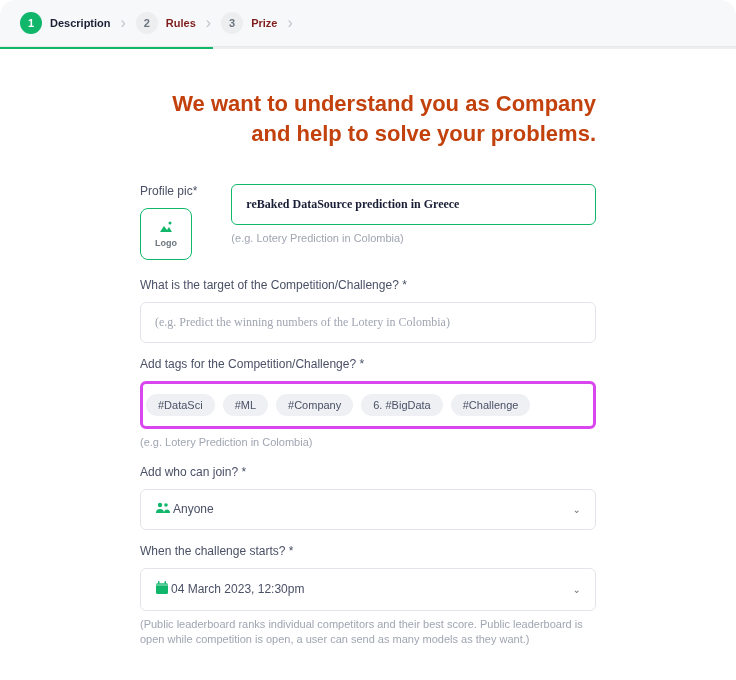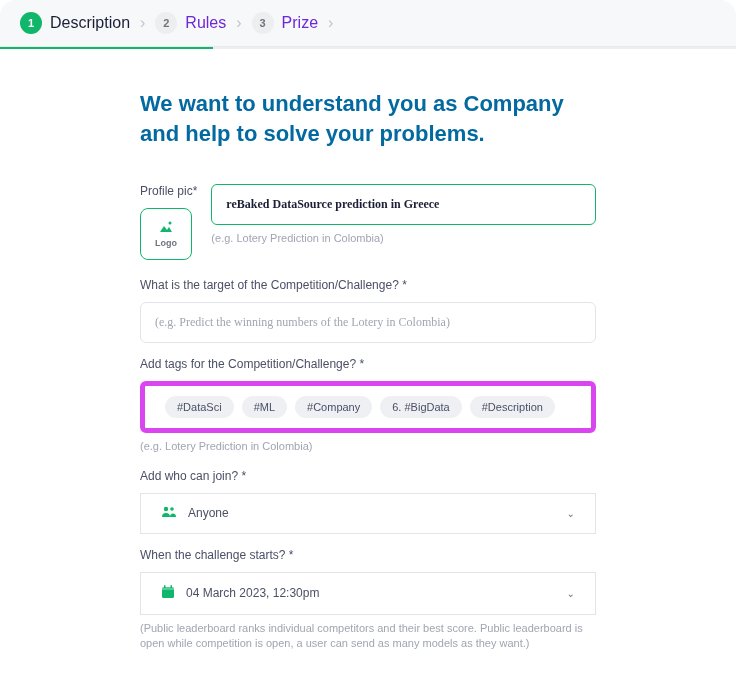--- a/index.html
+++ b/index.html
@@ -4,54 +4,54 @@
   <style>
     * { margin: 0; padding: 0; box-sizing: border-box; font-family: -apple-system, BlinkMacSystemFont, 'Segoe UI', Arial, sans-serif; }
     body { background: #fff; width: 736px; height: 680px; overflow: hidden; }
     .container { width: 100%; height: 100%; display: flex; flex-direction: column; border-radius: 16px; overflow: hidden; }
     
     .stepper { display: flex; align-items: center; padding: 12px 20px; background: #f7f8f9; gap: 10px; border-bottom: 1px solid #e8e9eb; }
     .step { display: flex; align-items: center; gap: 8px; }
     .step-num { width: 22px; height: 22px; border-radius: 50%; display: flex; align-items: center; justify-content: center; font-size: 11px; font-weight: 600; }
     .step-num.active { background: #10b76b; color: #fff; }
     .step-num.inactive { background: #eceef0; color: #6c757d; }
-    .step-label { font-size: 16px; font-weight: 400; }
+    .step-label { font-size: 11px; font-weight: 700; }
     .step-label.active { color: #1a1f36; }
-    .step-label.inactive { color: #6d28d9; }
+    .step-label.inactive { color: #7f1d1d; }
     .chev { color: #c0c4cc; }
     
     .progress-bar { height: 2px; background: #eceef0; }
     .progress-fill { height: 100%; width: 29%; background: #10b76b; }
     
     .content { flex: 1; overflow-y: auto; padding: 40px 140px 20px; }
     
-    .title { font-size: 22px; font-weight: 700; color: #0369a1; text-align: left; line-height: 1.35; margin-bottom: 36px; }
+    .title { font-size: 22px; font-weight: 700; color: #c2410c; text-align: right; line-height: 1.35; margin-bottom: 36px; }
     
-    .row { display: flex; gap: 14px; margin-bottom: 18px; }
+    .row { display: flex; gap: 34px; margin-bottom: 18px; }
     .col { flex: 1; display: flex; flex-direction: column; }
     .col-narrow { flex: 0 0 auto; }
     
     .label { font-size: 12px; color: #4a5066; margin-bottom: 10px; }
     
     .logo-box { width: 52px; height: 52px; border: 1px solid #10b76b; border-radius: 8px; display: flex; flex-direction: column; align-items: center; justify-content: center; gap: 2px; cursor: pointer; }
     .logo-icon { color: #10b76b; font-size: 12px; }
     .logo-text { font-size: 9px; color: #6c757d; font-weight: 600; }
     
     .input { width: 100%; padding: 12px 14px; border: 1px solid #e1e4e9; border-radius: 6px; font-size: 12px; font-weight: 600; color: #1a1f36; outline: none; font-family: Liberation Serif, serif; }
     .input:focus, .input.focused { border-color: #10b76b; }
     .input::placeholder { color: #a0a5b1; font-weight: 400; }
     
     .hint { font-size: 11px; color: #a0a5b1; margin-top: 6px; line-height: 1.4; }
     
     .group { margin-bottom: 14px; }
     
-    .tags-box { border: 5px solid #d946ef; border-radius: 6px; padding: 10px 20px; display: flex; flex-wrap: wrap; gap: 8px; }
+    .tags-box { border: 3px solid #d946ef; border-radius: 6px; padding: 10px 3px; display: flex; flex-wrap: wrap; gap: 8px; }
     .tag { background: #eef0f3; color: #4a5066; font-size: 11px; font-weight: 500; padding: 5px 12px; border-radius: 12px; }
     
-    .select { width: 100%; padding: 12px 20px; border: 1px solid #e1e4e9; border-radius: 0; display: flex; align-items: center; gap: 11px; cursor: pointer; position: relative; }
+    .select { width: 100%; padding: 12px 14px; border: 1px solid #e1e4e9; border-radius: 6px; display: flex; align-items: center; gap: 2px; cursor: pointer; position: relative; }
     .select-icon { color: #10b76b; font-size: 13px; }
     .select-value { font-size: 12px; color: #4a5066; flex: 1; }
     .select-chev { color: #6c757d; font-size: 10px; }
   </style>
 </head>
 <body>
 
 <div class="container">
   <div class="stepper">
     <div class="step">
@@ -101,21 +101,21 @@
       <input class="input" placeholder="(e.g. Predict the winning numbers of the Lotery in Colombia)" style="">
     </div>
 
     <div class="group">
       <div class="label">Add tags for the Competition/Challenge? *</div>
       <div class="tags-box">
         <span class="tag">#DataSci</span>
         <span class="tag">#ML</span>
         <span class="tag">#Company</span>
         <span class="tag">6. #BigData</span>
-        <span class="tag">#Description</span>
+        <span class="tag">#Challenge</span>
       </div>
       <div class="hint">(e.g. Lotery Prediction in Colombia)</div>
     </div>
 
     <div class="group">
       <div class="label">Add who can join? *</div>
       <div class="select">
         <span class="select-icon">
           <svg width="16" height="12" viewBox="0 0 16 12" fill="currentColor">
               <circle cx="5" cy="3" r="2.2"></circle>

